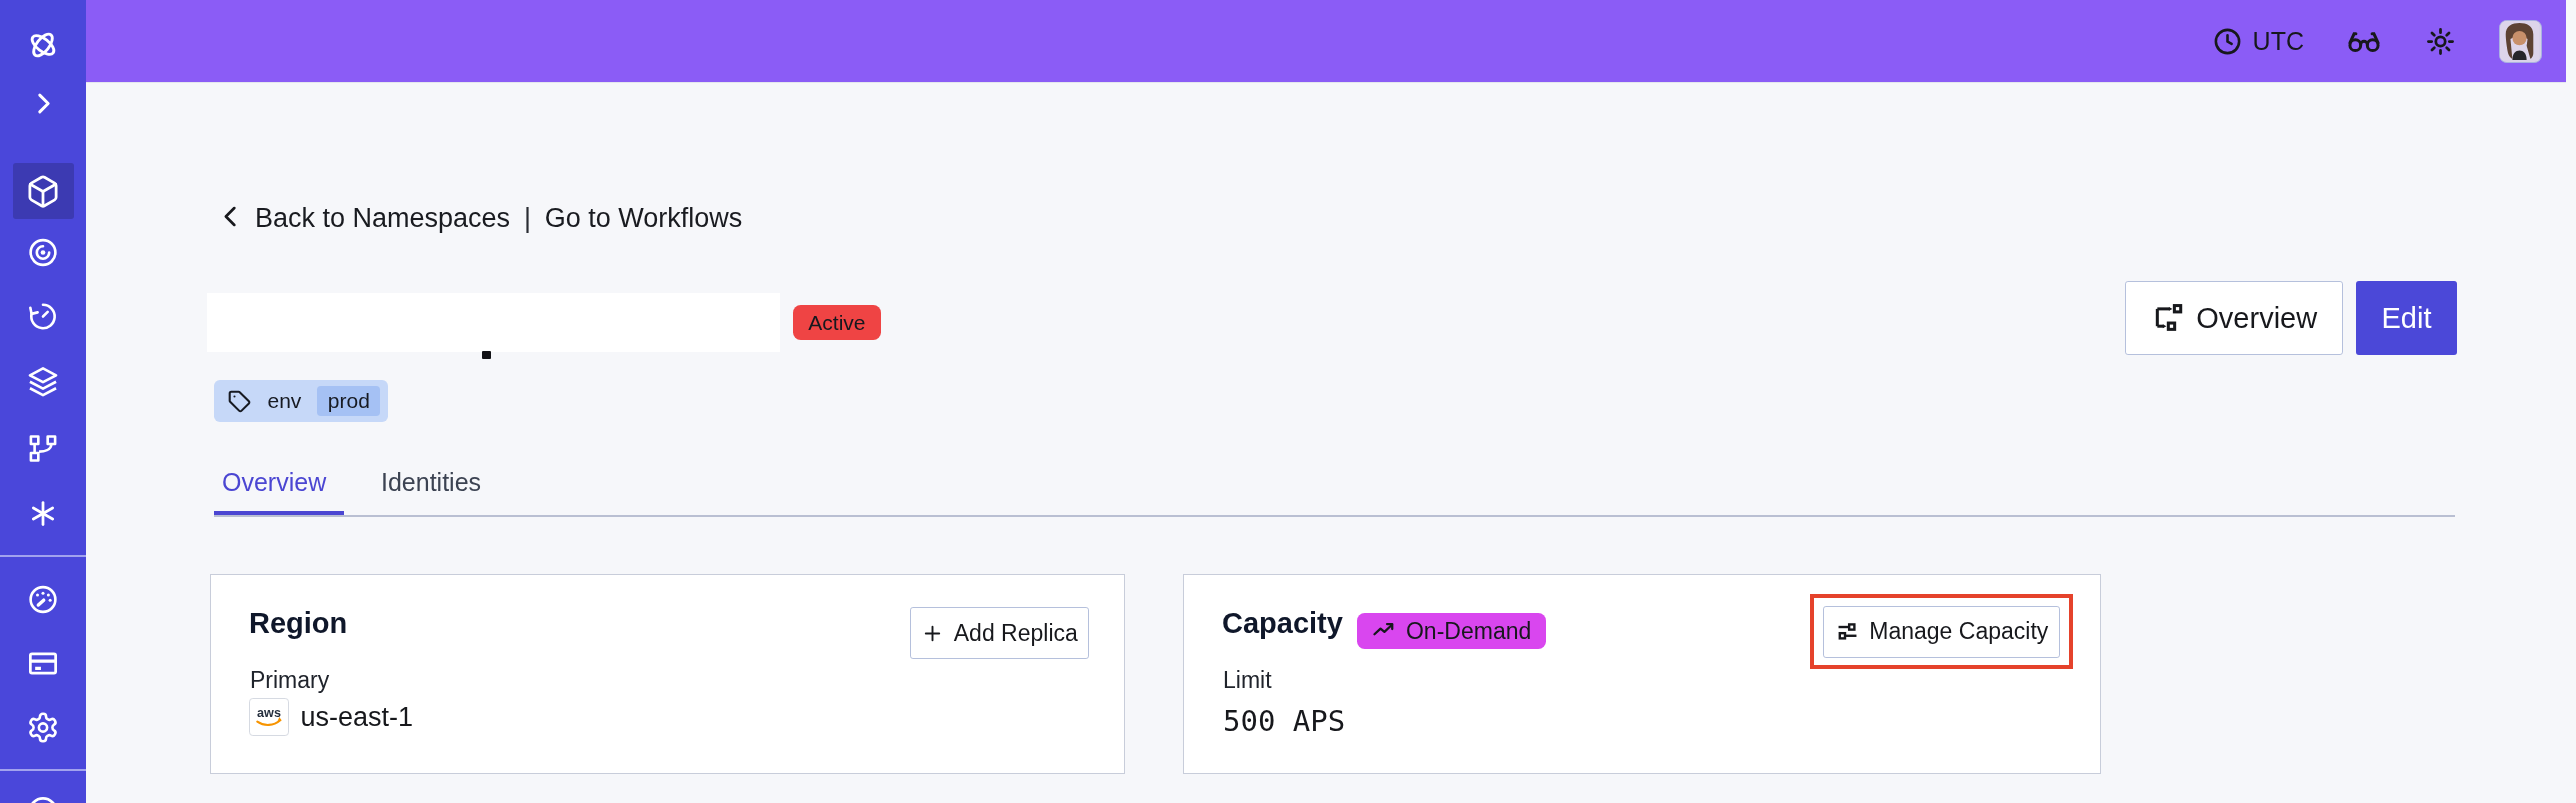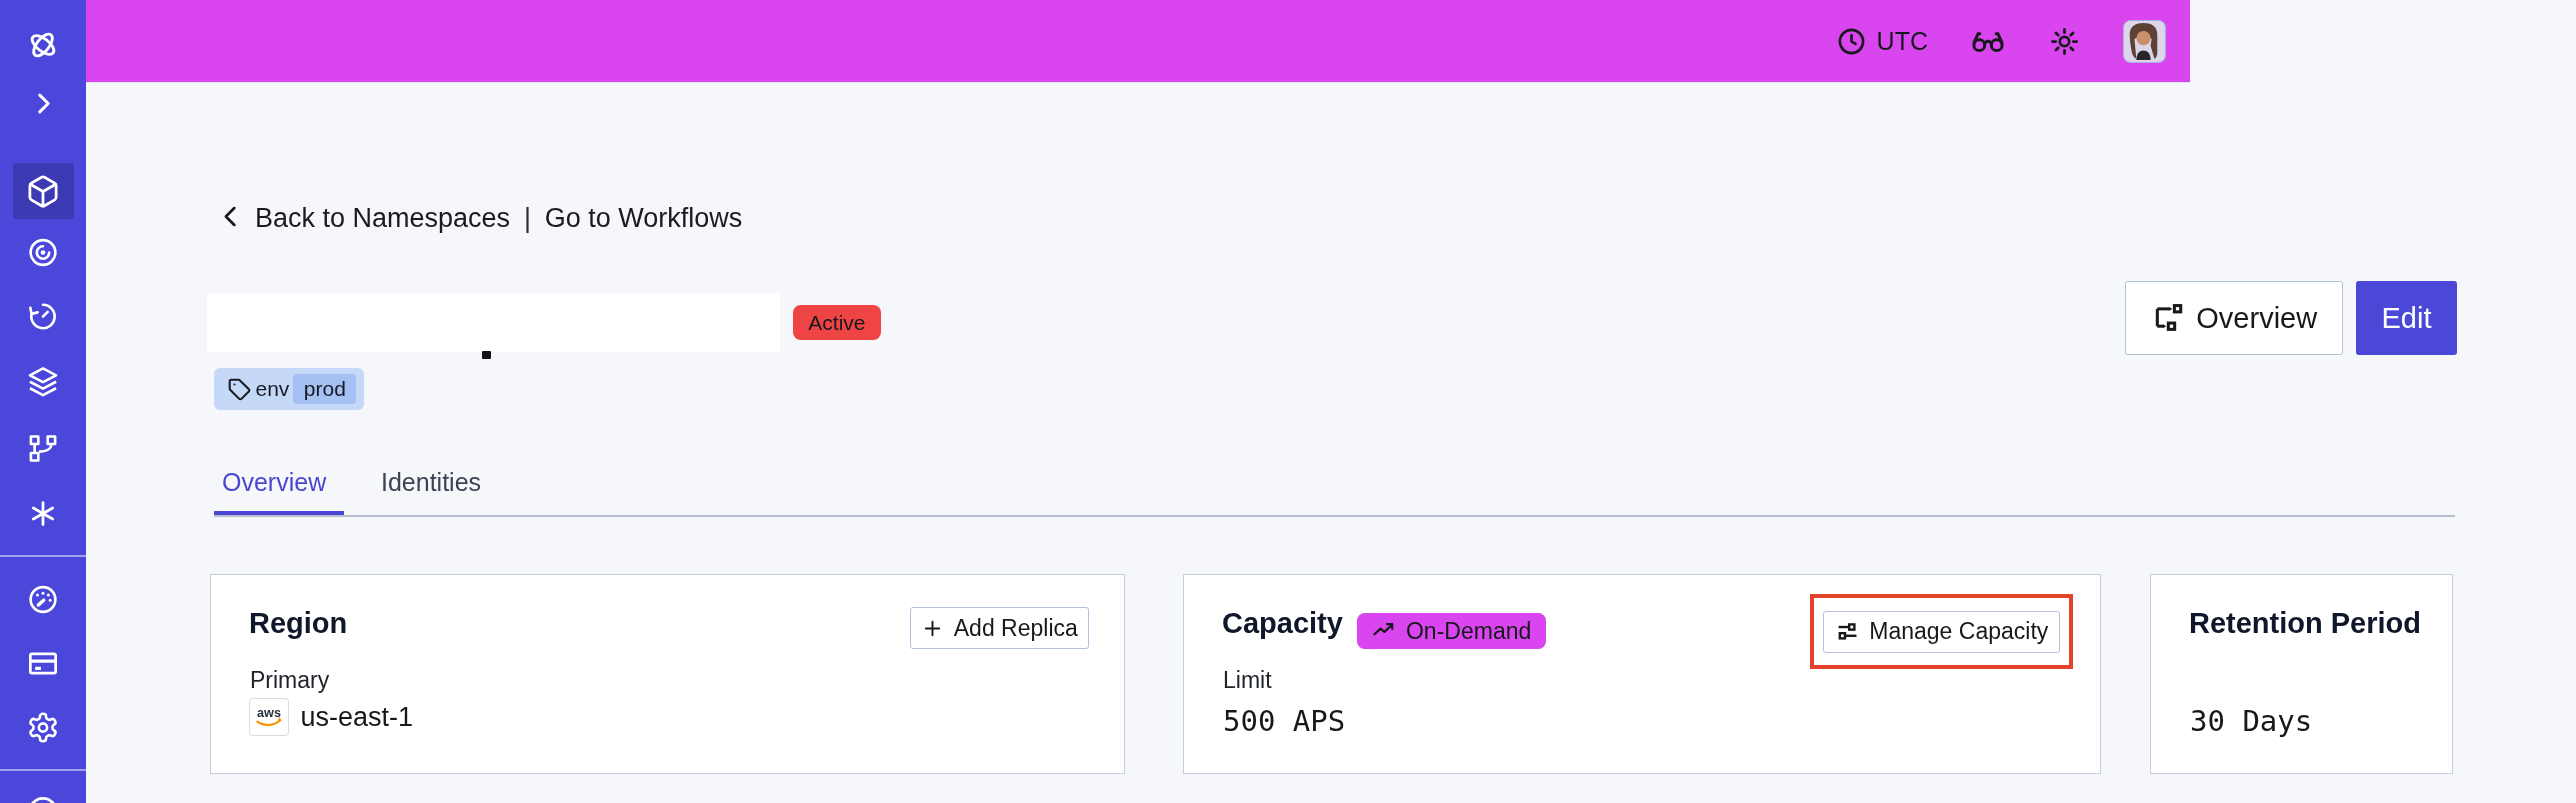--- a/index.html
+++ b/index.html
@@ -8,55 +8,55 @@
   .screen { position:absolute; left:0; top:0; width:2576px; height:804px; overflow:hidden; }
 
   
   .sidebar { position:absolute; left:0; top:0; width:86px; height:804px; background:#4a47da; z-index:5; }
   .side-icon { position:absolute; left:50%; transform:translateX(-50%); display:flex; align-items:center; justify-content:center; cursor:pointer; }
   .side-icon svg { display:block; }
   .active-box { position:absolute; left:12.5px; top:163px; width:61px; height:56px; background:#3c3ab2; border-radius:2.9px; }
   .side-divider { position:absolute; left:0; width:86px; height:1.9px; background:rgba(235,238,255,0.55); }
 
   
-  .topbar { position:absolute; left:86px; top:0; width:2104px; height:83px; background:#d946ef; border-bottom:1.9px solid #e4e7ee; display:flex; align-items:center; justify-content:flex-end; padding-right:24px; z-index:4; }
+  .topbar { position:absolute; left:86px; top:0; width:2480px; height:83px; background:#8b5cf6; border-bottom:1.9px solid #e4e7ee; display:flex; align-items:center; justify-content:flex-end; padding-right:24px; z-index:4; }
   .topbar-group { display:flex; align-items:center; gap:42px; }
   .utc-btn { display:flex; align-items:center; gap:9.6px; font-size:25px; color:#17181c; cursor:pointer; }
   .icon-btn { display:flex; align-items:center; justify-content:center; cursor:pointer; }
   .avatar { width:43px; height:43px; border-radius:7.7px; border:1.9px solid #a9b2e2; overflow:hidden; background:#d9d2e8; cursor:pointer; }
 
   
   .main-bg { position:absolute; left:86px; top:85px; width:2490px; height:718px; background:#f6f7fa; }
 
   .back-row { position:absolute; left:218px; top:203px; display:flex; gap:10px; font-size:27px; font-weight:500; color:#191b20; }
   .back-row .link { cursor:pointer; }
   .sep { font-weight:400; color:#2a2d33; padding:0 3.8px; }
 
   .name-box { position:absolute; left:207px; top:293px; width:573px; height:59px; background:#ffffff; }
   .name-dot { position:absolute; left:482px; top:351px; width:8.6px; height:7.7px; background:#121316; border-radius:1px; }
 
   .status-badge { position:absolute; left:793px; top:305px; height:35px; padding:0 15.3px; background:#ef4444; border-radius:7.7px; display:flex; align-items:center; font-size:21px; color:#15181e; }
 
-  .tag-pill { position:absolute; left:214px; top:368px; height:42px; padding:0 7.7px 0 12.5px; background:#c6d8f8; border-radius:5.8px; display:flex; align-items:center; gap:4px; font-size:21px; color:#171a22; }
+  .tag-pill { position:absolute; left:214px; top:380px; height:42px; padding:0 7.7px 0 12.5px; background:#c6d8f8; border-radius:5.8px; display:flex; align-items:center; gap:16px; font-size:21px; color:#171a22; }
   .tag-inner { background:#a5c1f4; border-radius:3.8px; padding:2.9px 10.5px; font-size:21px; }
 
   .btn { display:flex; align-items:center; justify-content:center; cursor:pointer; background:#fff; border:1.9px solid #b5c0dc; border-radius:2.9px; color:#17181c; }
   .connect-btn { position:absolute; left:2125px; top:281px; width:218px; height:74px; gap:12.5px; font-size:29px; }
   .edit-btn { position:absolute; left:2356px; top:281px; width:101px; height:74px; background:#4b48d8; border:none; border-radius:2.9px; color:#ffffff; font-size:29px; display:flex; align-items:center; justify-content:center; cursor:pointer; }
 
   .tab { position:absolute; top:468px; font-size:25px; cursor:pointer; }
   .tab-overview { left:222px; color:#4b46d2; font-weight:500; }
   .tab-identities { left:381px; color:#3c4352; }
   .tab-underline { position:absolute; left:214px; top:511px; width:130px; height:4.8px; background:#4b46d2; }
   .tab-line { position:absolute; left:214px; top:515px; width:2241px; height:1.9px; background:#b9bfd2; }
 
   .card { position:absolute; top:574px; height:200px; background:#ffffff; border:1.9px solid #c8cdda; }
   .card-title { position:absolute; left:38px; top:32px; font-size:29px; font-weight:600; color:#0f172a; white-space:nowrap; }
   .card-label { position:absolute; left:39px; top:92px; font-size:23px; color:#20242c; }
-  .card-btn { position:absolute; height:42px; gap:9.6px; font-size:23px; }
+  .card-btn { position:absolute; height:52px; gap:9.6px; font-size:23px; }
   .mono-value { position:absolute; left:39px; top:129px; font-family:"DejaVu Sans Mono",monospace; font-size:29px; color:#17181c; }
 
   .region-card { left:210px; width:915px; }
   .value-row { position:absolute; left:38px; top:123px; display:flex; align-items:center; gap:11.5px; font-size:27px; color:#17181c; }
   .aws-box { width:40px; height:38px; background:#fff; border:1.9px solid #d6dae2; border-radius:3.8px; display:flex; align-items:center; justify-content:center; }
 
   .capacity-card { left:1183px; width:918px; }
   .ondemand-badge { position:absolute; left:173px; top:38px; height:36px; padding:0 14.4px; background:#d946ef; border-radius:7.7px; display:flex; align-items:center; gap:8.6px; font-size:23px; color:#17181c; }
   .red-highlight { position:absolute; left:626px; top:19px; width:263px; height:75px; border:4.8px solid #e5422b; display:flex; align-items:center; justify-content:center; }
 
@@ -290,19 +290,15 @@
           <rect x="4.6" y="13.6" width="5" height="5"></rect>
           <path d="M9.8 16.1h10.8"></path>
         </svg>
         <span>Manage Capacity</span>
       </div>
     </div>
     <div class="card-label">Limit</div>
     <div class="mono-value">500 APS</div>
   </div>
 
-  <div class="card retention-card">
-    <div class="card-title">Retention Period</div>
-    <div class="mono-value">30 Days</div>
-  </div>
 
 </div>
 
 
 </body></html>

